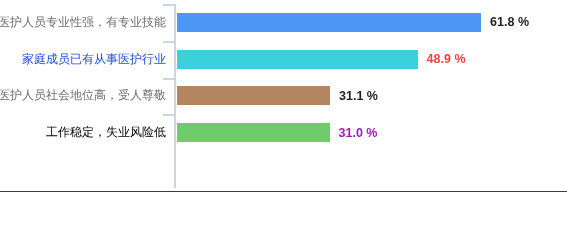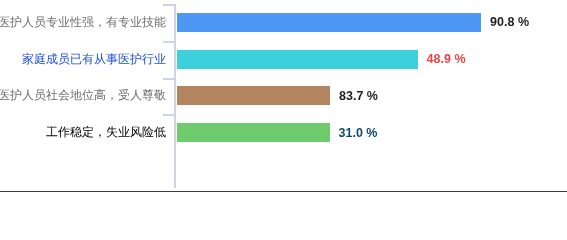--- a/index.html
+++ b/index.html
@@ -113,48 +113,48 @@
 
   <div id="axis-line" style="background: rgb(204, 213, 227);"></div>
 
   <div class="plot-rows">
 
     <div class="row">
       <div class="tick" style="background: rgb(204, 213, 227);"></div>
       <div class="cat-label" style="color: rgb(110, 110, 110);">医护人员专业性强，有专业技能</div>
       <div class="bar-area">
         <div class="bar" style="width: 304.1px; background: rgb(79, 151, 244);"></div>
-        <div class="value-label" style="color: rgb(31, 31, 31);">90.8 %</div>
+        <div class="value-label" style="color: rgb(31, 31, 31);">61.8 %</div>
       </div>
     </div>
 
     <div class="row">
       <div class="tick" style="background: rgb(204, 213, 227);"></div>
       <div class="cat-label" style="color: #1d4ed8;">家庭成员已有从事医护行业</div>
       <div class="bar-area">
         <div class="bar" style="width: 240.6px; background: rgb(59, 208, 218);"></div>
         <div class="value-label" style="color: #ef4444;">48.9 %</div>
       </div>
     </div>
 
 
     <div class="row">
       <div class="tick" style="background: rgb(204, 213, 227);"></div>
       <div class="cat-label" style="color: rgb(110, 110, 110);">医护人员社会地位高，受人尊敬</div>
       <div class="bar-area">
         <div class="bar" style="width: 153px; background: rgb(179, 133, 94);"></div>
-        <div class="value-label" style="color: rgb(31, 31, 31);">83.7 %</div>
+        <div class="value-label" style="color: rgb(31, 31, 31);">31.1 %</div>
       </div>
     </div>
 
     <div class="row">
       <div class="tick" style="background: rgb(204, 213, 227);"></div>
       <div class="cat-label" style="color: #000000;">工作稳定，失业风险低</div>
       <div class="bar-area">
         <div class="bar" style="width: 152.5px; background: rgb(111, 204, 109);"></div>
-        <div class="value-label" style="color: #0c4a6e;">31.0 %</div>
+        <div class="value-label" style="color: #a21caf;">31.0 %</div>
       </div>
     </div>
 
   </div>
 
   <div id="bottom-rule" style="background: rgb(58, 58, 58);"></div>
 </div>
 
 </body></html>

